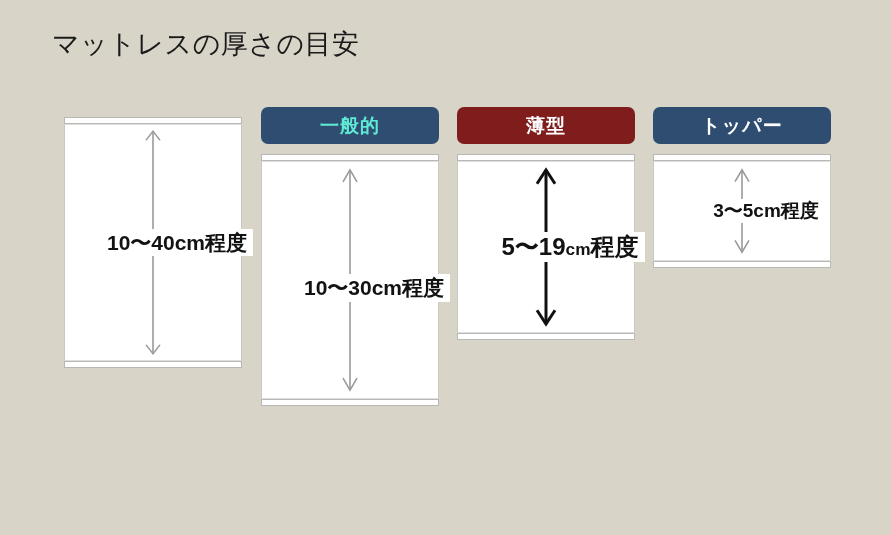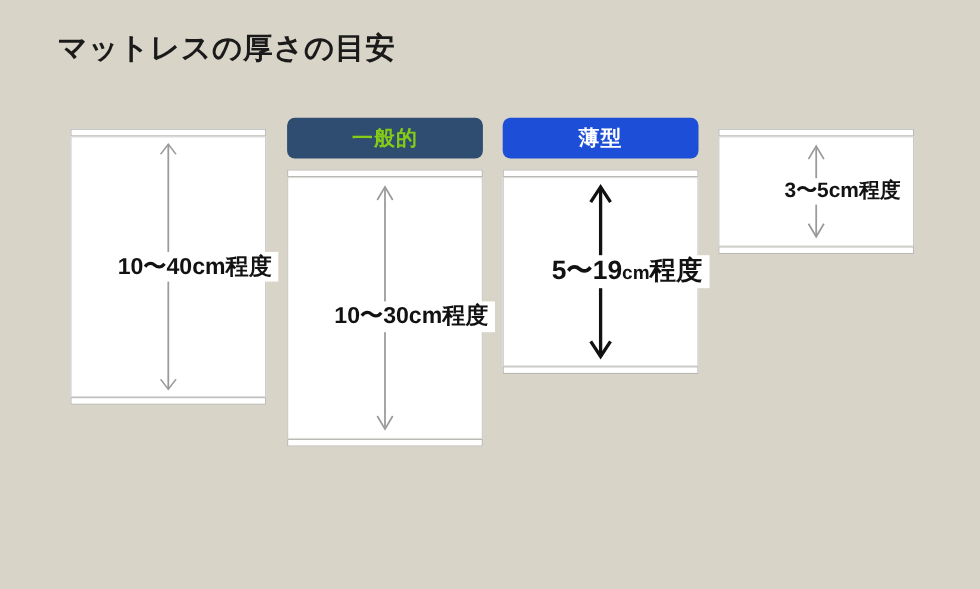--- a/index.html
+++ b/index.html
@@ -10,21 +10,21 @@
     font-family:"Liberation Sans","DejaVu Sans",sans-serif;
     overflow:hidden;
     position:relative;
   }
   #stage{position:absolute;left:0;top:0;width:891px;height:535px;}
 
   .page-title{
     position:absolute;
     left:52px; top:28px;
     font-size:27px;
-    font-weight:bold;
+    font-weight:normal;
     color:#1a1a1a;
     letter-spacing:0.5px;
     white-space:nowrap;
     line-height:1.2;
   }
 
   .col{
     position:absolute;
     top:107px;
   }
@@ -113,58 +113,61 @@
                 <polyline points="13,20 20,8 27,20" fill="none" stroke="#9a9a9a" stroke-width="1.6" stroke-linecap="butt" stroke-linejoin="miter"></polyline>
                 <polyline points="13,288 20,300 27,288" fill="none" stroke="#9a9a9a" stroke-width="1.6" stroke-linecap="butt" stroke-linejoin="miter"></polyline>
               </svg>
             </div>
             <div class="measure" style="font-size: 21px;"><span>10〜40cm</span><span>程度</span></div>
           </div>
           <div class="cap"></div>
         </div>
       </div>
       <div class="col" style="left: 261px; top: 107px; width: 178px;">
-        <div class="tab" style="background: rgb(47, 77, 112); color: #84cc16;">
+        <div class="tab" style="background: rgb(47, 77, 112); color: #5eead4;">
           <span>一般的</span>
         </div>
         <div class="mattress">
           <div class="cap"></div>
           <div class="body" style="height: 238px;">
             <div class="dim">
               <svg viewBox="0 0 40 238" preserveAspectRatio="none" xmlns="http://www.w3.org/2000/svg">
                 <line x1="20" y1="8" x2="20" y2="230" stroke="#9a9a9a" stroke-width="1.6"></line>
                 <polyline points="13,20 20,8 27,20" fill="none" stroke="#9a9a9a" stroke-width="1.6" stroke-linecap="butt" stroke-linejoin="miter"></polyline>
                 <polyline points="13,218 20,230 27,218" fill="none" stroke="#9a9a9a" stroke-width="1.6" stroke-linecap="butt" stroke-linejoin="miter"></polyline>
               </svg>
             </div>
             <div class="measure" style="font-size: 21px; margin-top: 16px;"><span>10〜30cm</span><span>程度</span></div>
           </div>
           <div class="cap"></div>
         </div>
       </div>
       <div class="col" style="left: 457px; top: 107px; width: 178px;">
-        <div class="tab" style="background: #1d4ed8; color: rgb(255, 255, 255);">
+        <div class="tab" style="background: #7f1d1d; color: rgb(255, 255, 255);">
           <span>薄型</span>
         </div>
         <div class="mattress">
           <div class="cap"></div>
           <div class="body" style="height: 172px;">
             <div class="dim">
               <svg viewBox="0 0 40 172" preserveAspectRatio="none" xmlns="http://www.w3.org/2000/svg">
                 <line x1="20" y1="8" x2="20" y2="164" stroke="#111111" stroke-width="3"></line>
                 <polyline points="11,22 20,8 29,22" fill="none" stroke="#111111" stroke-width="3" stroke-linecap="butt" stroke-linejoin="miter"></polyline>
                 <polyline points="11,150 20,164 29,150" fill="none" stroke="#111111" stroke-width="3" stroke-linecap="butt" stroke-linejoin="miter"></polyline>
               </svg>
             </div>
             <div class="measure" style="font-size: 24px;"><span>5〜19</span><span class="unit">cm</span><span>程度</span></div>
           </div>
           <div class="cap"></div>
         </div>
       </div>
       <div class="col" style="left: 653px; top: 107px; width: 178px;">
+        <div class="tab" style="background: rgb(47, 77, 112); color: rgb(255, 255, 255);">
+          <span>トッパー</span>
+        </div>
         <div class="mattress">
           <div class="cap"></div>
           <div class="body" style="height: 100px;">
             <div class="dim">
               <svg viewBox="0 0 40 100" preserveAspectRatio="none" xmlns="http://www.w3.org/2000/svg">
                 <line x1="20" y1="8" x2="20" y2="92" stroke="#9a9a9a" stroke-width="1.6"></line>
                 <polyline points="13,20 20,8 27,20" fill="none" stroke="#9a9a9a" stroke-width="1.6" stroke-linecap="butt" stroke-linejoin="miter"></polyline>
                 <polyline points="13,80 20,92 27,80" fill="none" stroke="#9a9a9a" stroke-width="1.6" stroke-linecap="butt" stroke-linejoin="miter"></polyline>
               </svg>
             </div>

